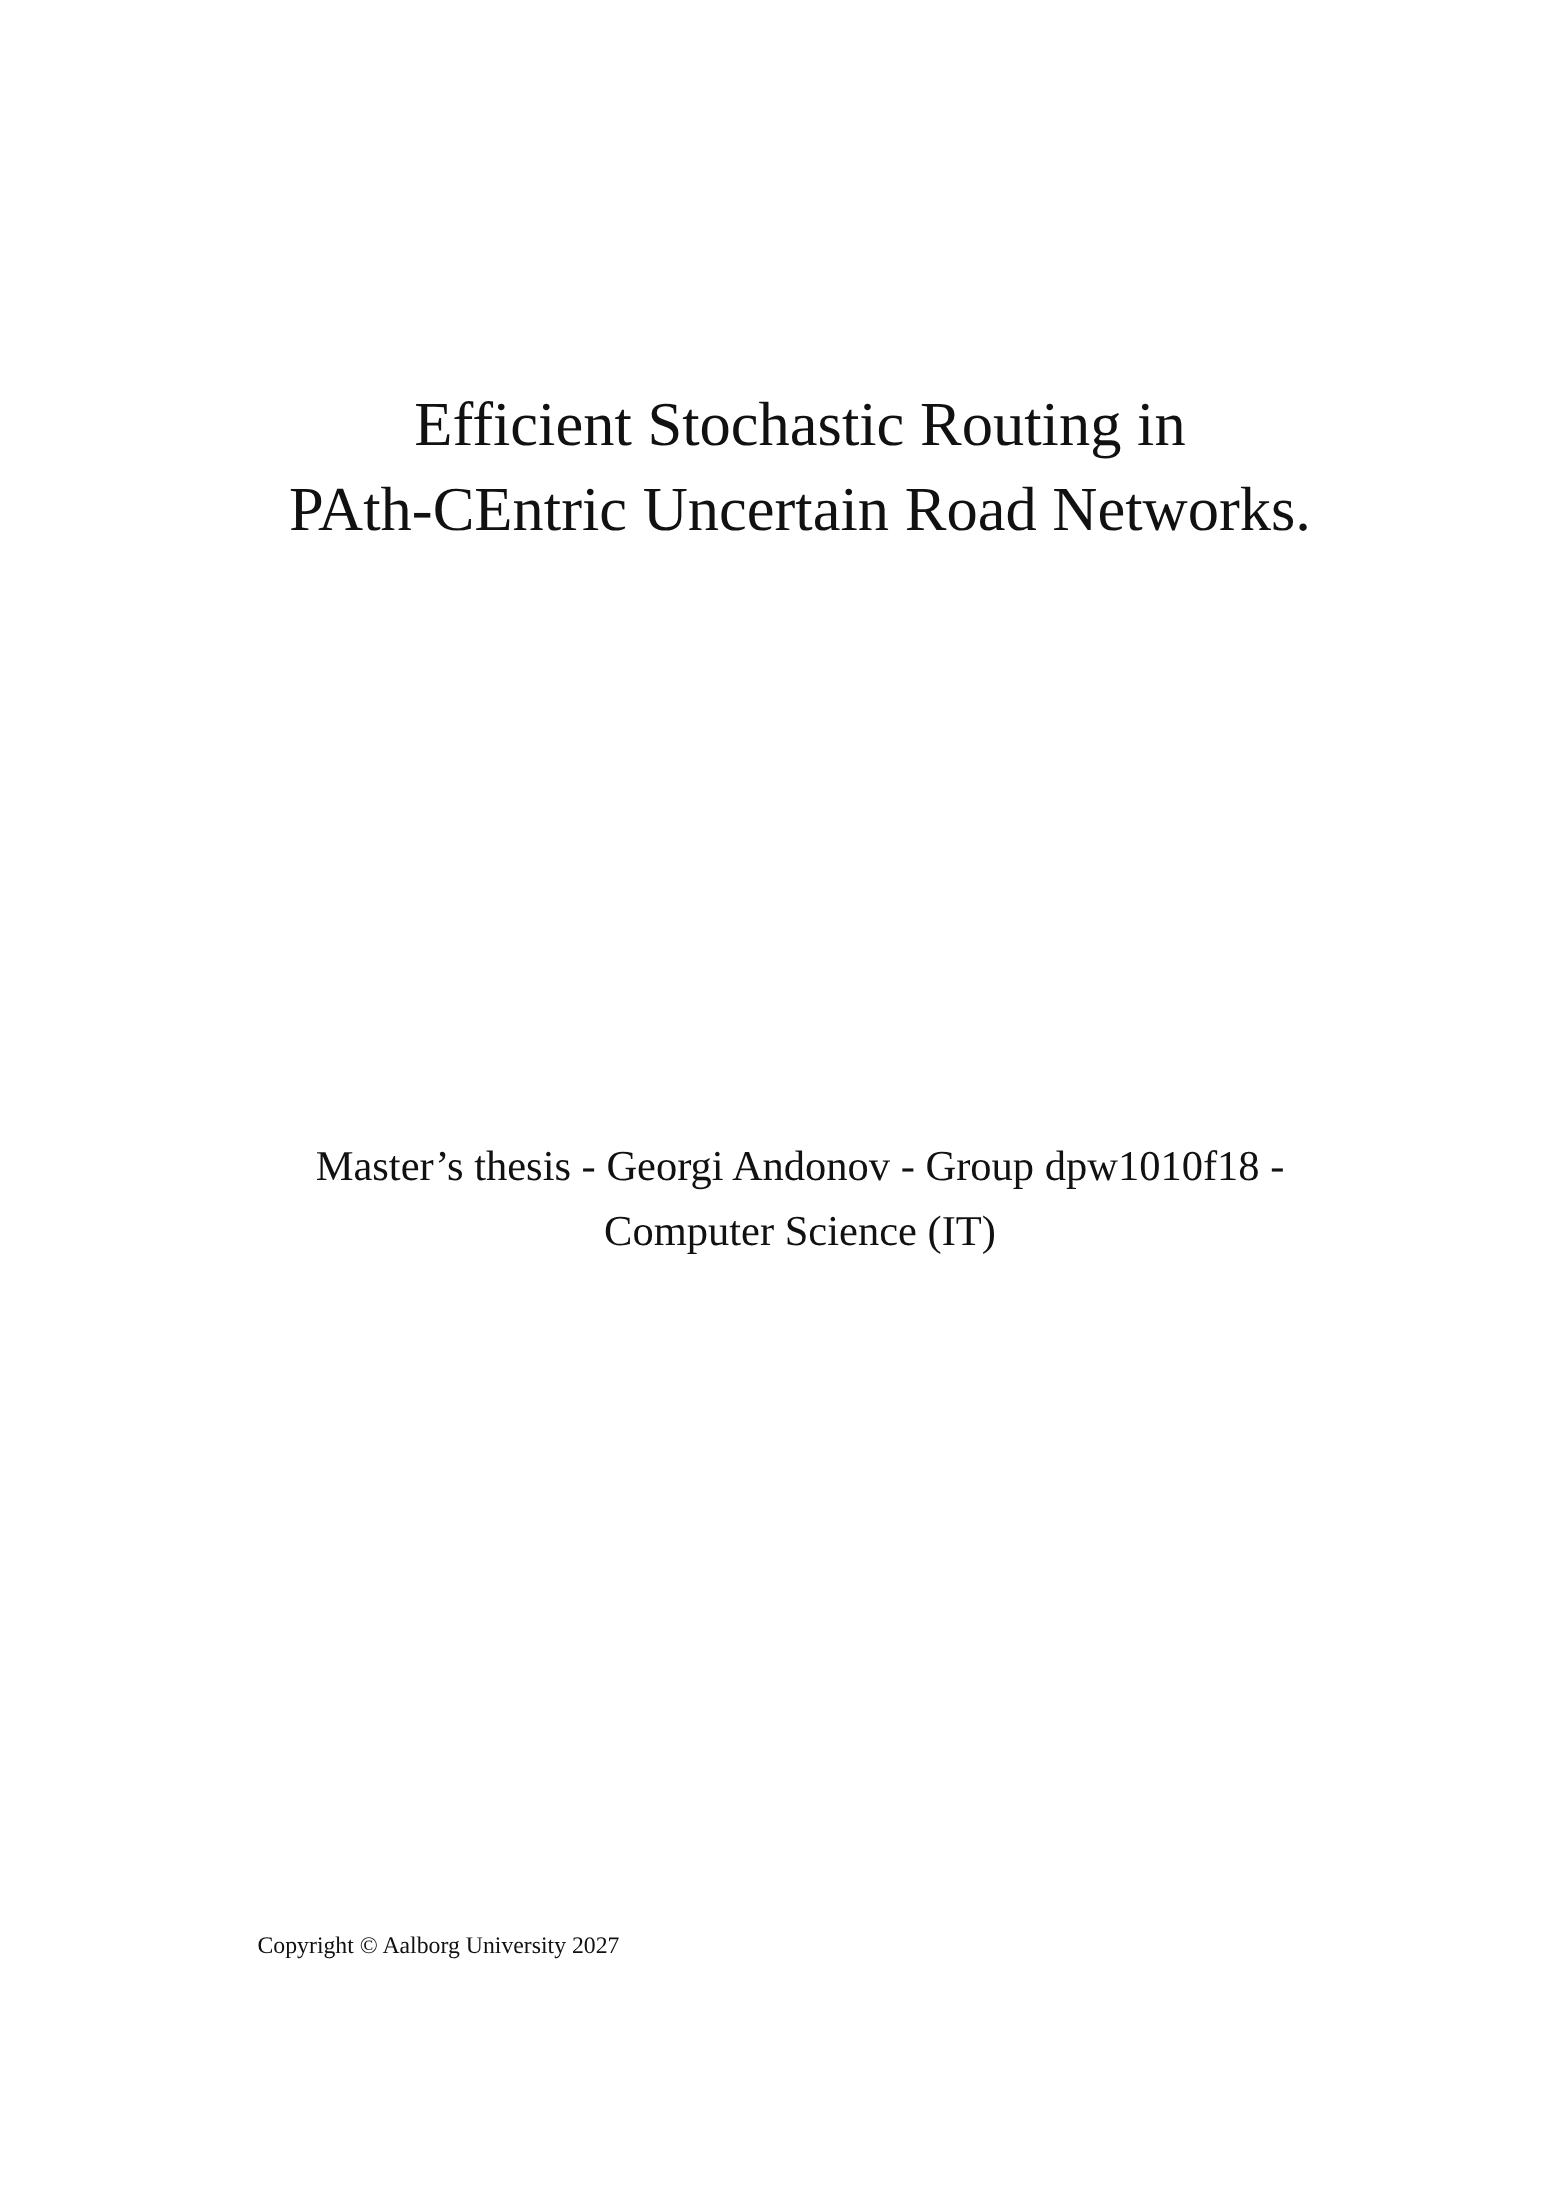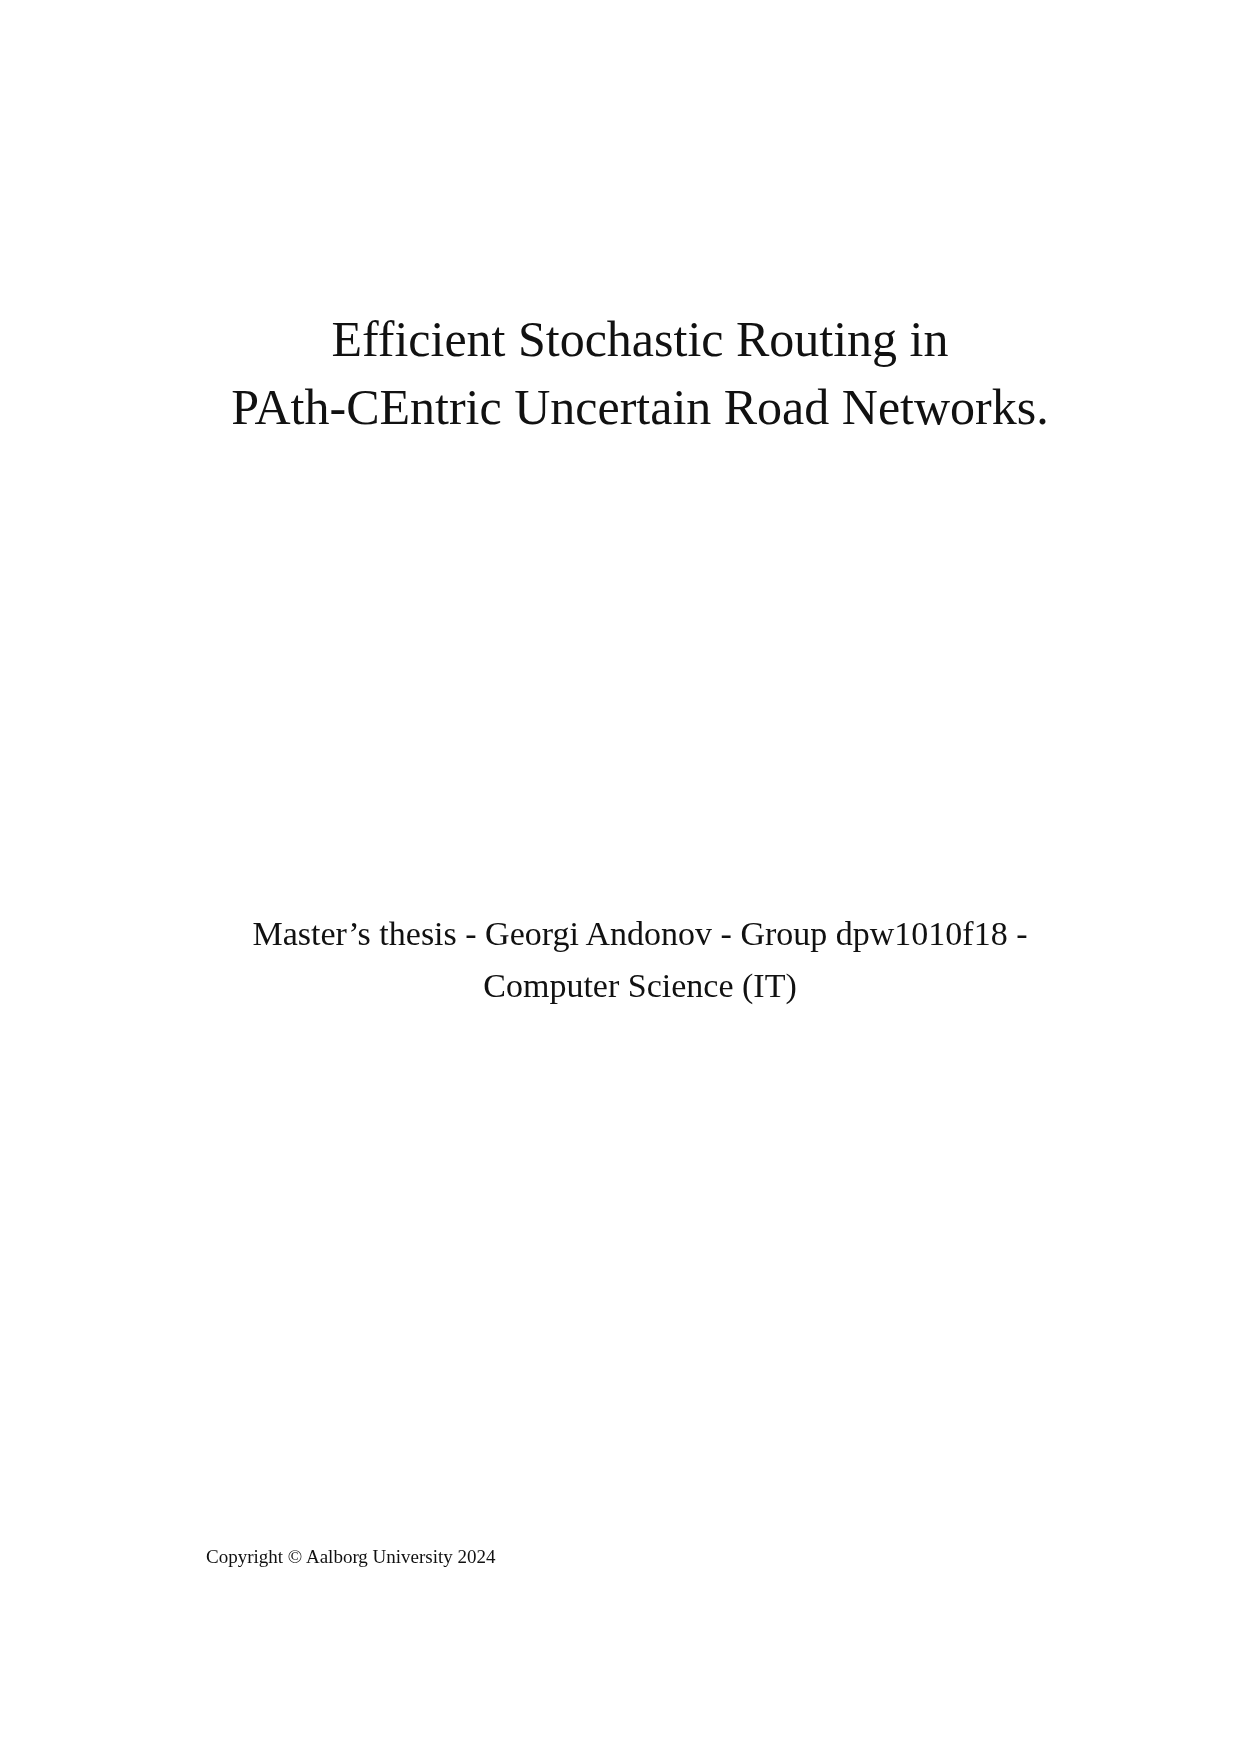--- a/index.html
+++ b/index.html
@@ -66,14 +66,14 @@
   <h1 class="title">
     <span>Efficient Stochastic Routing in</span>
     <span>PAth-CEntric Uncertain Road Networks.</span>
   </h1>
 
   <p class="subtitle">
     <span>Master’s thesis - Georgi Andonov - Group dpw1010f18 -</span>
     <span>Computer Science (IT)</span>
   </p>
 
-  <p class="copyright">Copyright © Aalborg University 2024</p>
+  <p class="copyright">Copyright © Aalborg University 2027</p>
 </div>
 
 </body></html>

